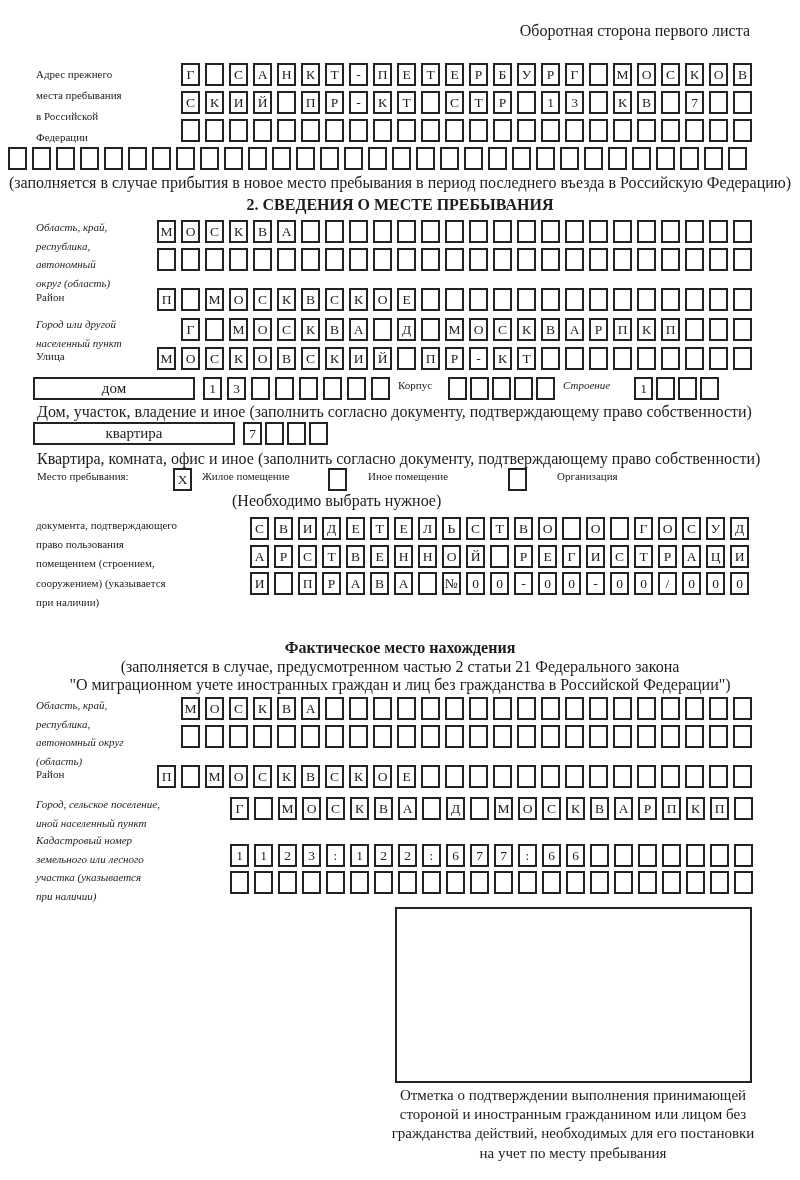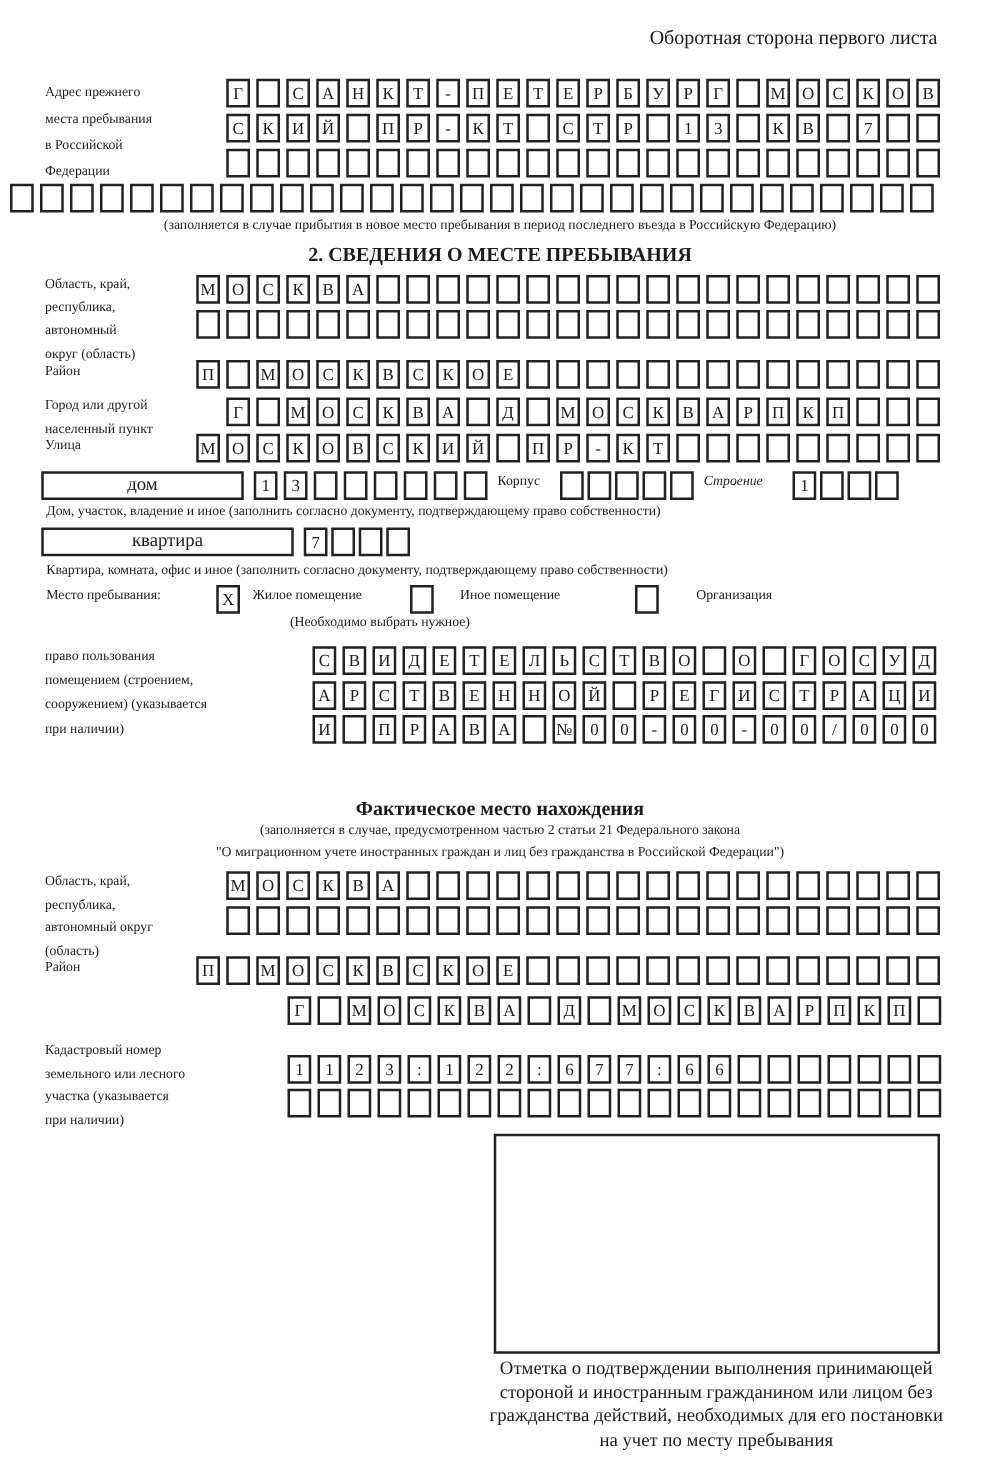--- a/index.html
+++ b/index.html
@@ -4,23 +4,23 @@
 <style>
   html,body { margin:0; padding:0; background:#fff; }
   .page {
     position:relative; width:800px; height:1180px; background:#ffffff;
     font-family:"Liberation Serif","DejaVu Serif",serif; color:#1c1c1c; overflow:hidden;
   }
   .abs { position:absolute; }
   .lbl { font-size:11px; }
   .lines > div { white-space:nowrap; }
   .lh21 > div { line-height:21px; }
-  .lh18 > div { line-height:18.5px; }
+  .lh18 > div { line-height:18.5px;font-style:italic; }
   .lh19 > div { line-height:19.2px; }
-  .caption { font-size:11px; white-space:nowrap; }
+  .caption { font-size:16px; white-space:nowrap; }
   .center { width:800px; left:0; text-align:center; }
   .title { font-weight:bold; font-size:16px; }
   .cellrow { display:flex; gap:5px; }
   .cellrow.tight { gap:3px; }
   .cell {
     flex:0 0 auto; width:15px; height:19px; border:2px solid #222;
     display:flex; align-items:center; justify-content:center;
     font-size:13.5px; line-height:1; background:#fff;
   }
   .widebox {
@@ -347,20 +347,21 @@
   <div class="abs lbl" style="left:37px; top:470px;">Место пребывания:</div>
   <span class="abs cell" style="left:173px; top:468px;">X</span>
   <div class="abs lbl" style="left:202px; top:470px;">Жилое помещение</div>
   <span class="abs cell" style="left:328px; top:468px;"></span>
   <div class="abs lbl" style="left:368px; top:470px;">Иное помещение</div>
   <span class="abs cell" style="left:508px; top:468px;"></span>
   <div class="abs lbl" style="left:557px; top:470px;">Организация</div>
   <div class="abs caption" style="left:232px; top:492px;">(Необходимо выбрать нужное)</div>
 
   <div class="abs lbl lines lh19" style="left:36px; top:516px;">
+      <div>документа, подтверждающего</div>
       <div>право пользования</div>
       <div>помещением (строением,</div>
       <div>сооружением) (указывается</div>
       <div>при наличии)</div>
     </div>
   <div class="abs cellrow" style="left:250px; top:517px;">
       <span class="cell">С</span>
       <span class="cell">В</span>
       <span class="cell">И</span>
       <span class="cell">Д</span>
@@ -514,20 +515,24 @@
       <span class="cell"></span>
       <span class="cell"></span>
       <span class="cell"></span>
       <span class="cell"></span>
       <span class="cell"></span>
       <span class="cell"></span>
       <span class="cell"></span>
       <span class="cell"></span>
     </div>
 
+  <div class="abs lbl lines lh18" style="left:36px; top:795px;">
+      <div>Город, сельское поселение,</div>
+      <div>иной населенный пункт</div>
+    </div>
   <div class="abs cellrow" style="left:230px; top:797px;">
       <span class="cell">Г</span>
       <span class="cell"></span>
       <span class="cell">М</span>
       <span class="cell">О</span>
       <span class="cell">С</span>
       <span class="cell">К</span>
       <span class="cell">В</span>
       <span class="cell">А</span>
       <span class="cell"></span>

